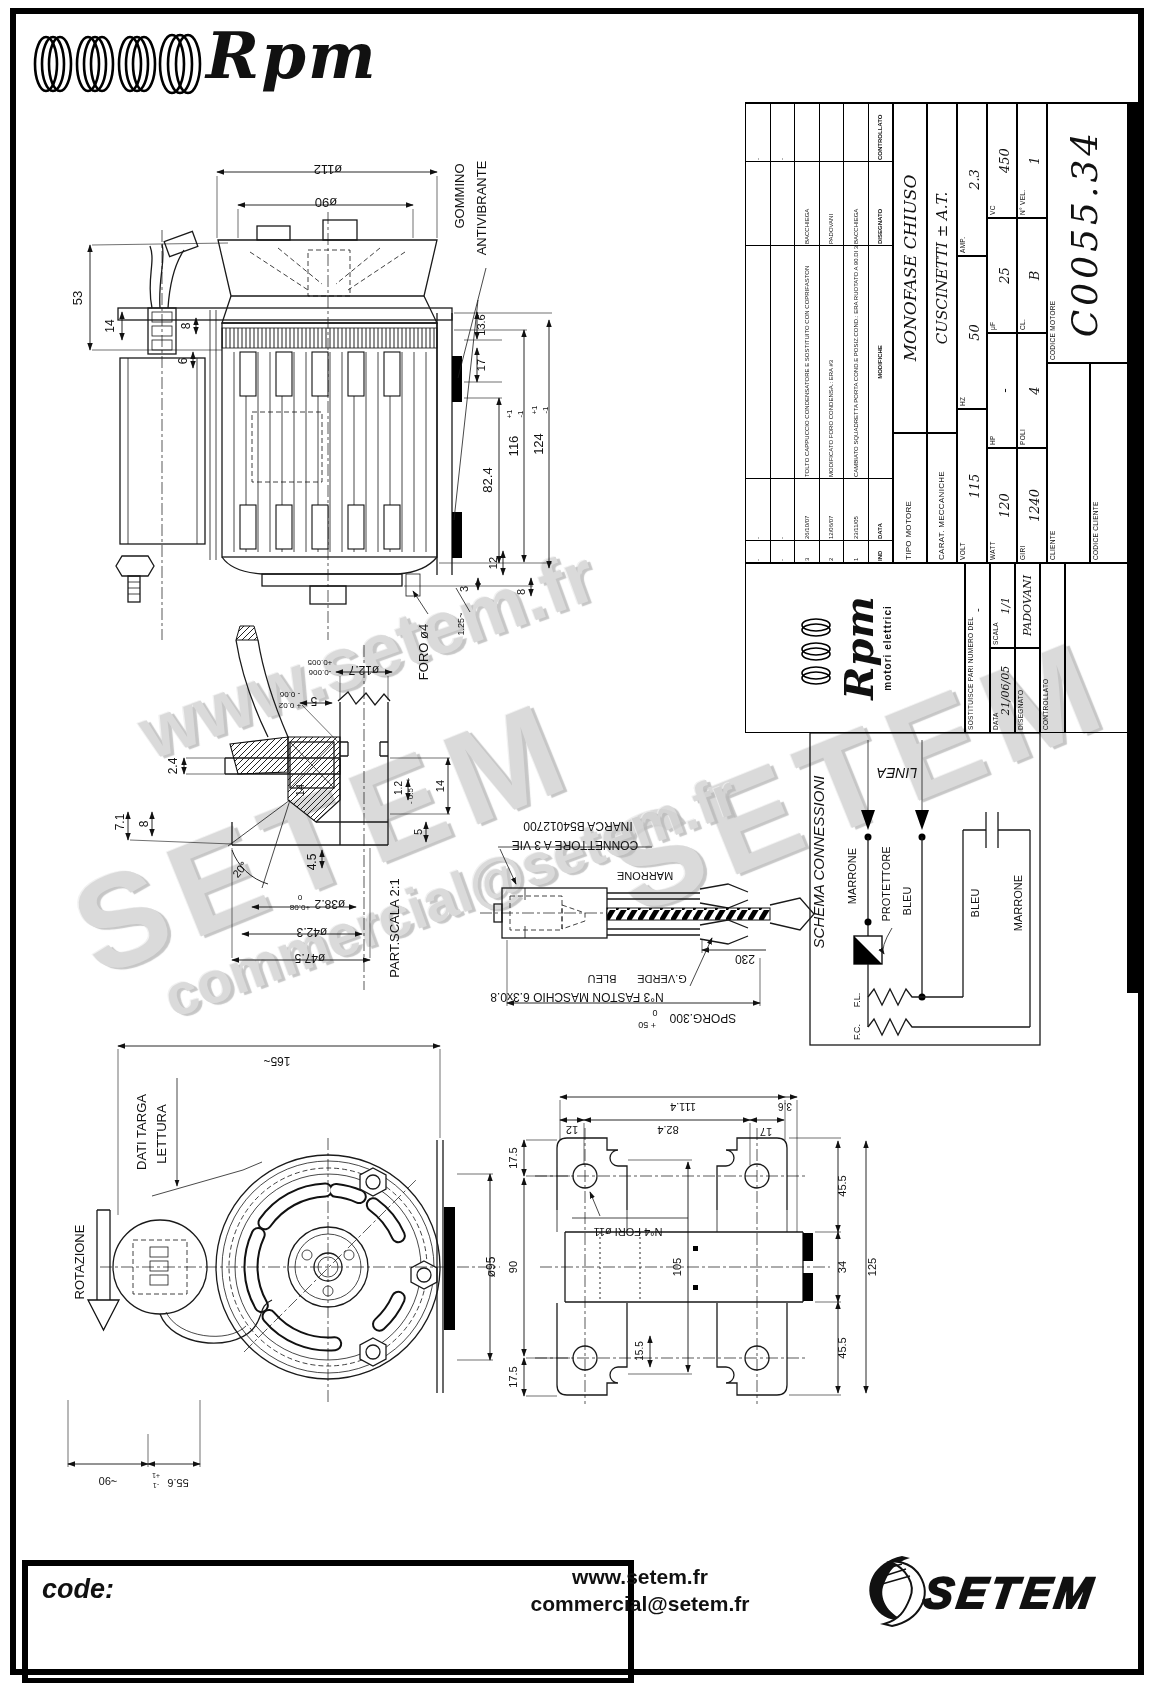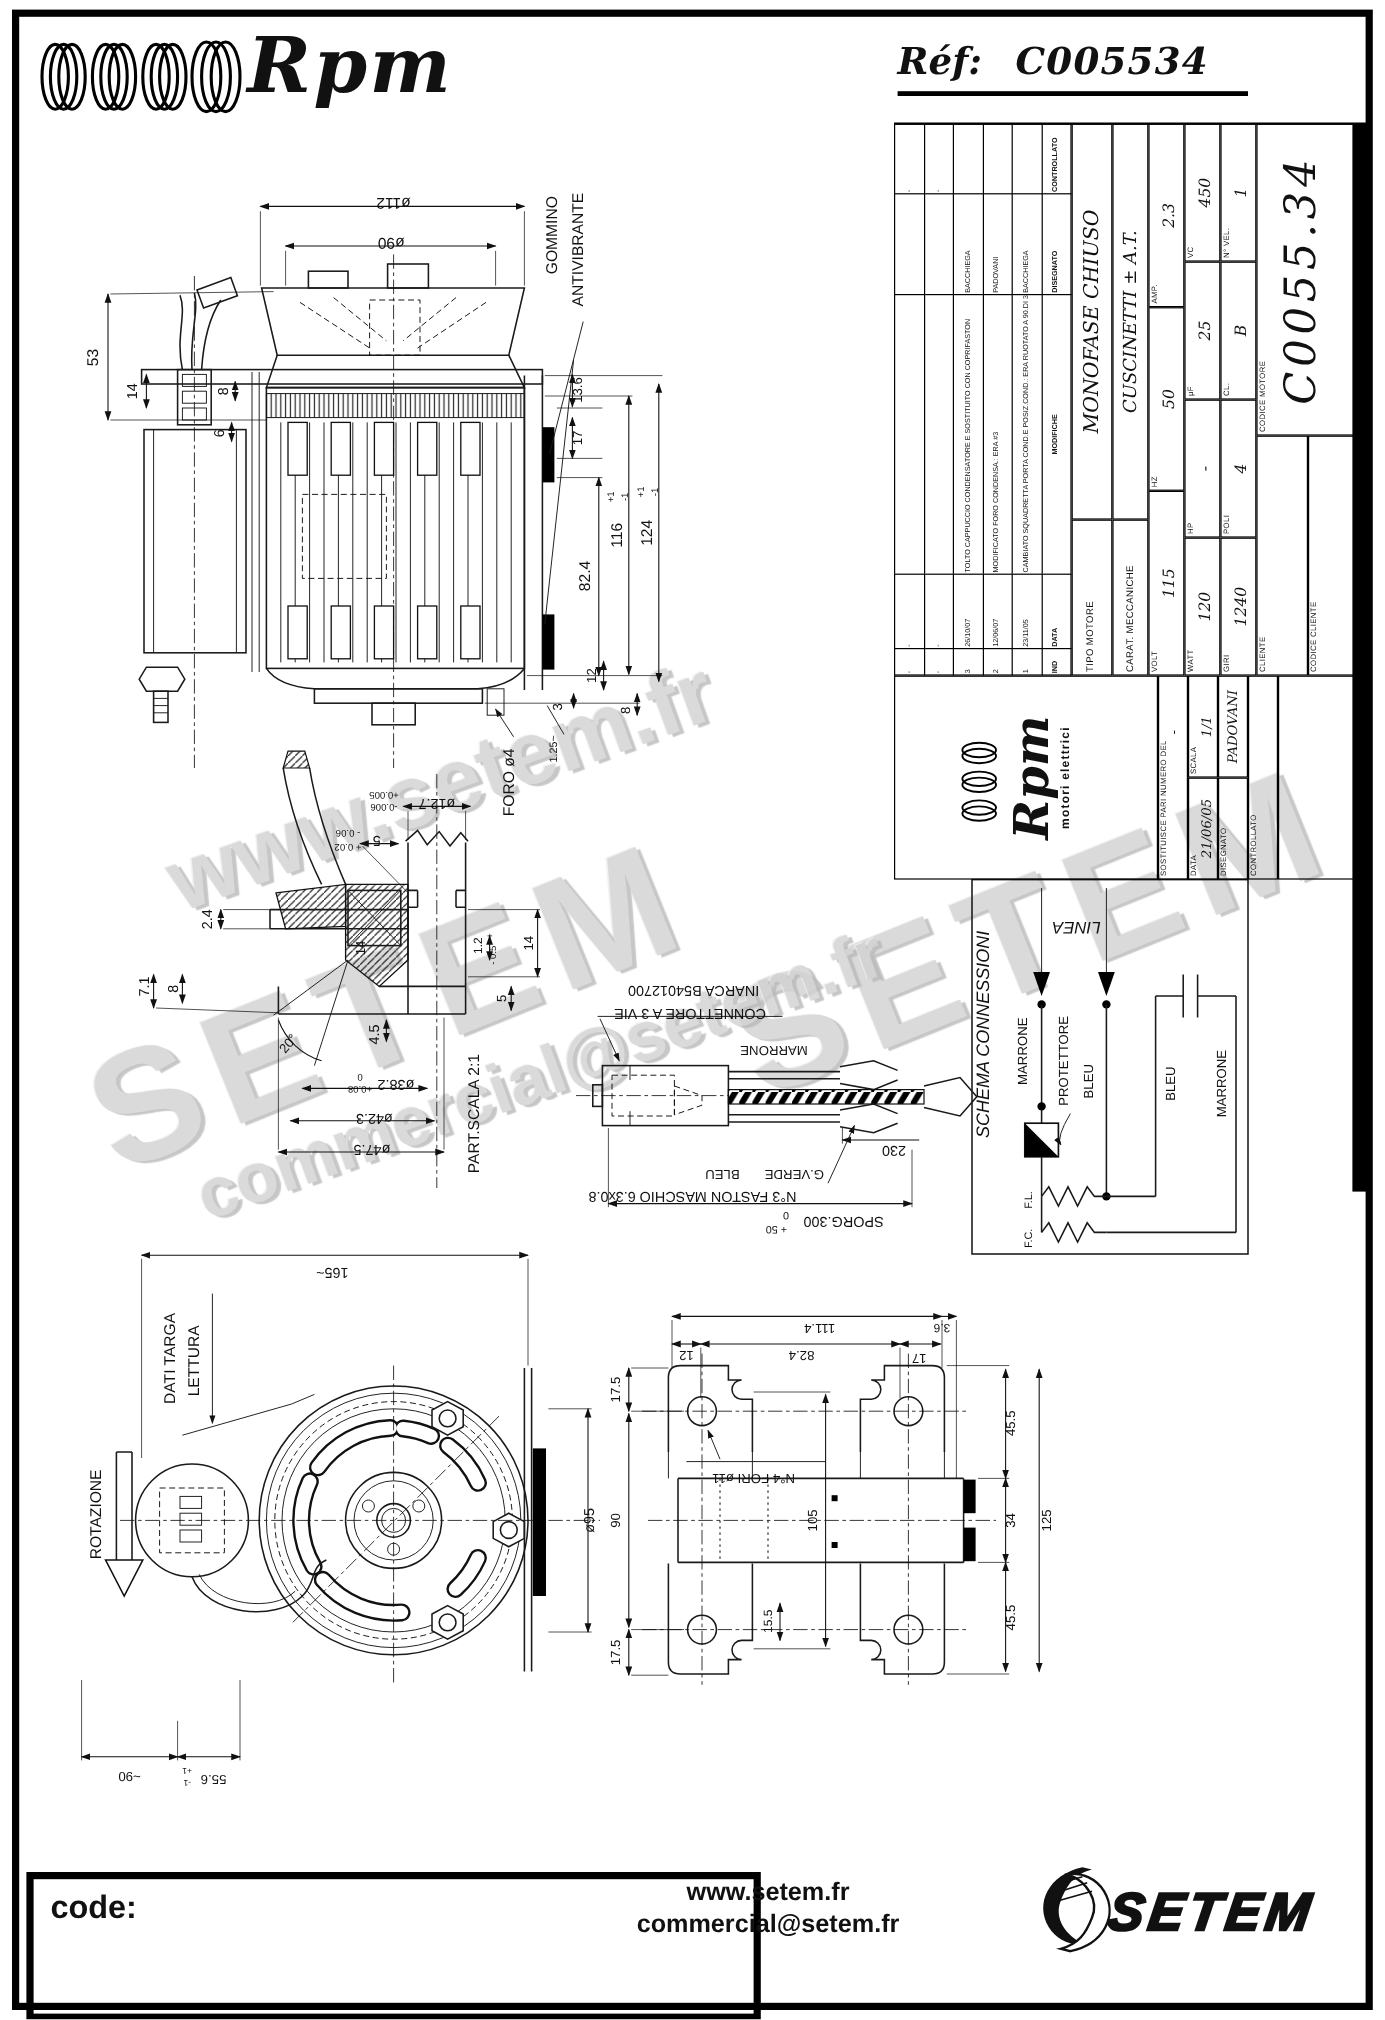--- a/index.html
+++ b/index.html
@@ -40,21 +40,21 @@
   .lbl{position:absolute;left:2px;top:1px;font-size:6.5px;letter-spacing:.3px;white-space:nowrap;}
   .val{position:absolute;left:0;right:0;top:9px;text-align:center;
        font-family:"DejaVu Serif",serif;font-style:italic;font-size:13px;white-space:nowrap;}
   .rev td{border:1px solid #000;font-size:6px;white-space:nowrap;overflow:hidden;padding:0 1px;height:24px;}
   .rev{border-collapse:collapse;width:100%;table-layout:fixed;}
   #tb-logo .rpm-mini{font-family:"DejaVu Serif",serif;font-style:italic;font-weight:bold;font-size:40px;}
   #tb-logo .sub{font-weight:bold;font-size:10px;letter-spacing:1px;}
   #codice-motore-val{font-family:"DejaVu Serif",serif;font-style:italic;font-size:36px;
        letter-spacing:4px;text-align:center;margin-top:16px;}
   
-  #codebox{position:absolute;left:22px;top:1560px;width:600px;height:112px;border:6px solid #000;z-index:5;background:#fff;}
+  #codebox{position:absolute;left:22px;top:1560px;width:600px;height:112px;border:6px solid #000;z-index:5;background:#fff;font-style:italic;}
   #codebox .code-lbl{position:absolute;left:14px;top:8px;font-size:27px;font-weight:bold;}
   #codebox .code-val{position:absolute;left:70px;top:26px;width:520px;text-align:center;
         font-size:62px;font-weight:bold;letter-spacing:3px;}
   #site{position:absolute;left:470px;top:1565px;width:340px;text-align:center;z-index:5;}
   #site .w{font-size:21px;font-weight:bold;}
   #site .e{font-size:21px;font-weight:bold;margin-top:3px;}
   #addr{position:absolute;left:440px;top:1724px;width:680px;font-size:15.5px;z-index:5;white-space:nowrap;}
   #slogo{position:absolute;left:862px;top:1552px;z-index:5;}
 </style>
 </head>
@@ -87,23 +87,20 @@
             <ellipse cx="116" cy="48" rx="11" ry="27"></ellipse>
           </g>
         <g>
             <ellipse cx="144" cy="48" rx="12" ry="29"></ellipse>
             <ellipse cx="152" cy="48" rx="12" ry="29"></ellipse>
             <ellipse cx="160" cy="48" rx="12" ry="29"></ellipse>
           </g>
       </g>
     </svg>
     <span class="rpm-script">Rpm</span>
-  </div>
-  <div id="refbox">
-    <span>Réf:</span><span class="ref-val">C005534</span>
   </div>
 
   <svg id="draw" width="1154" height="1683" viewBox="0 0 1154 1683">
     <defs>
       <marker id="ma" viewBox="0 0 10 10" refX="9" refY="5" markerWidth="9" markerHeight="9" orient="auto-start-reverse">
         <path d="M0,1.5 L10,5 L0,8.5 z" fill="#111"></path>
       </marker>
       <pattern id="vhatch" width="4" height="20" patternUnits="userSpaceOnUse">
         <line x1="2" y1="0" x2="2" y2="20" stroke="#222" stroke-width="1"></line>
       </pattern>

